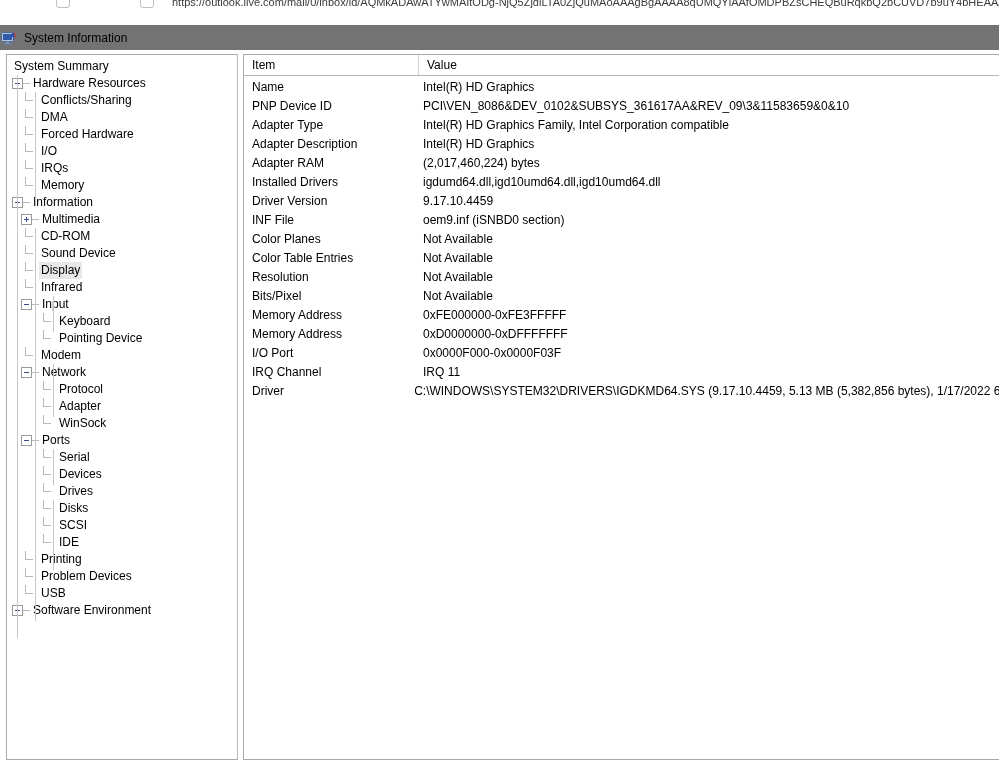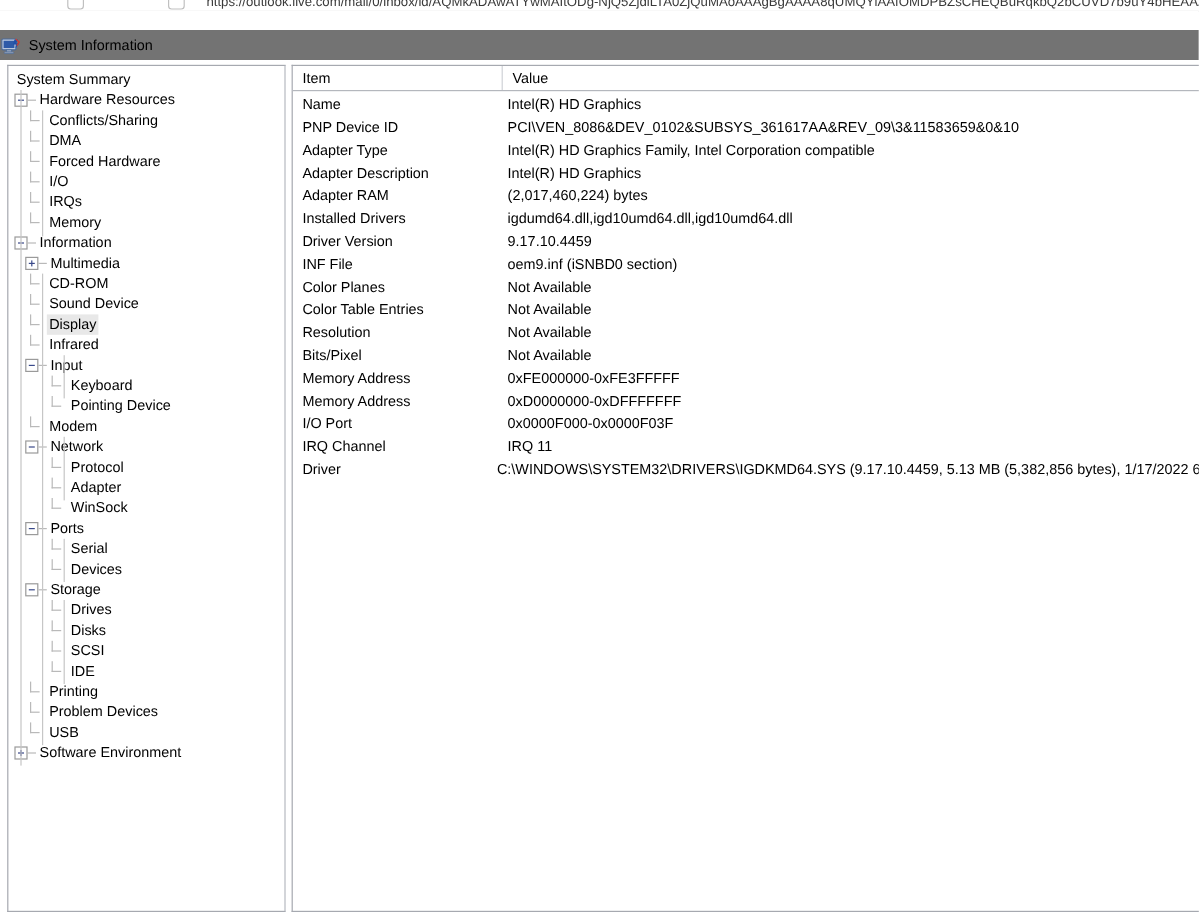--- a/index.html
+++ b/index.html
@@ -414,26 +414,20 @@
             <span class="ind ind-2"></span>
             <span class="leafdash"></span>
             <span class="tree-label">Serial</span>
           </div>
           <div class="tree-row">
             <span class="ind ind-2"></span>
             <span class="leafdash last"></span>
             <span class="tree-label">Devices</span>
           </div>
           <div class="tree-row">
-            <span class="ind ind-1"></span>
-            <span class="expander"></span>
-            <span class="conn"></span>
-            <span class="tree-label">Storage</span>
-          </div>
-          <div class="tree-row">
             <span class="ind ind-2"></span>
             <span class="leafdash"></span>
             <span class="tree-label">Drives</span>
           </div>
           <div class="tree-row">
             <span class="ind ind-2"></span>
             <span class="leafdash"></span>
             <span class="tree-label">Disks</span>
           </div>
           <div class="tree-row">

